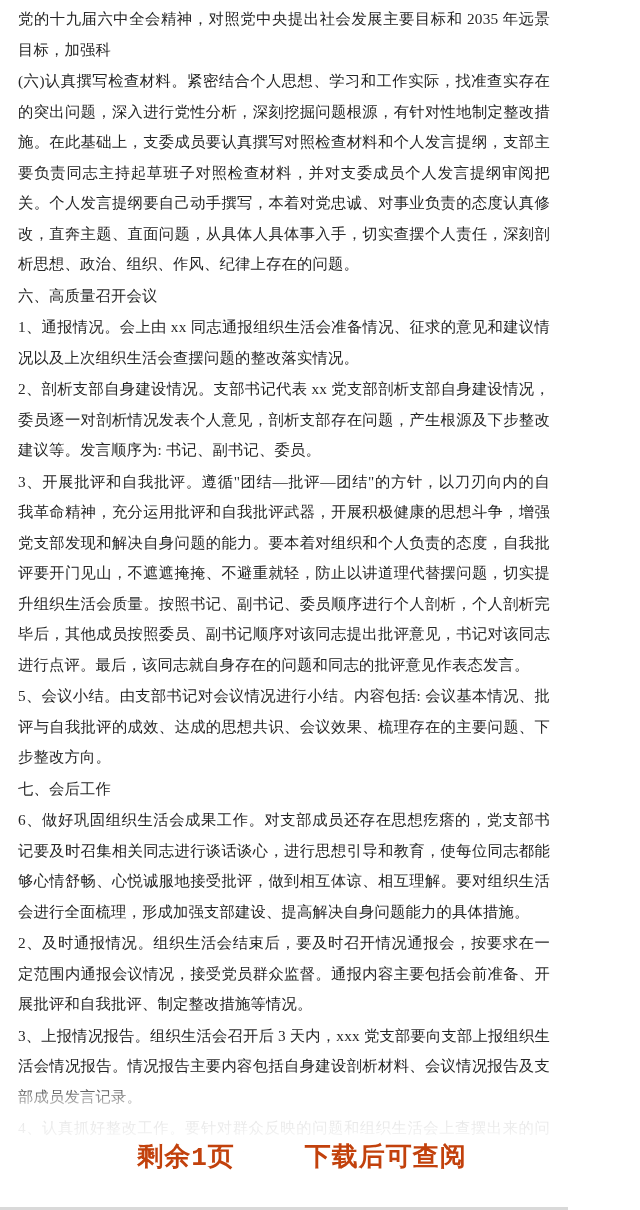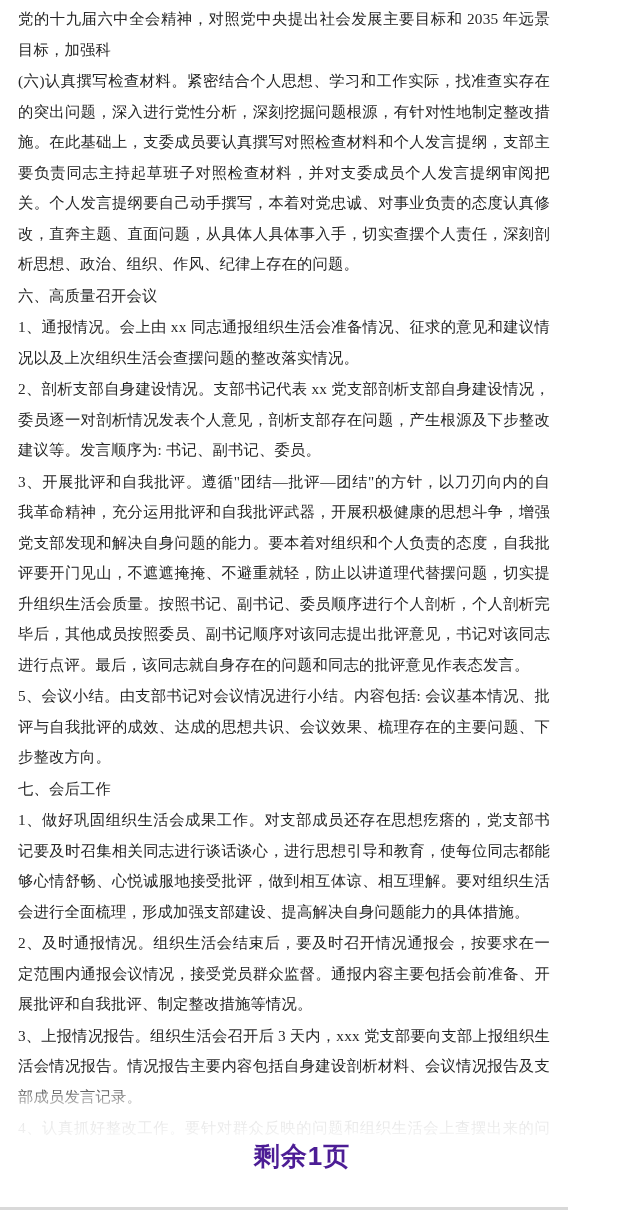--- a/index.html
+++ b/index.html
@@ -51,24 +51,24 @@
     position: absolute;
     left: 0;
     right: 0;
     bottom: 36px;
     display: flex;
     justify-content: center;
     align-items: center;
     gap: 34px;
   }
   .footer-text {
-    font-family: Liberation Sans, sans-serif;
+    font-family: Liberation Mono, monospace;
     font-size: 26px;
     font-weight: bold;
-    color: #4c1d95;
+    color: #c2410c;
     letter-spacing: 1px;
     margin-left: 36px;
   }
   .bottom-rule {
     position: absolute;
     left: 0;
     right: 0;
     bottom: 0;
     height: 3px;
     background: #d9d9d9;
@@ -81,27 +81,28 @@
 
   <div class="doc-body">
     <p class="para first">党的十九届六中全会精神，对照党中央提出社会发展主要目标和 2035 年远景目标，加强科</p>
     <p class="para">(六)认真撰写检查材料。紧密结合个人思想、学习和工作实际，找准查实存在的突出问题，深入进行党性分析，深刻挖掘问题根源，有针对性地制定整改措施。在此基础上，支委成员要认真撰写对照检查材料和个人发言提纲，支部主要负责同志主持起草班子对照检查材料，并对支委成员个人发言提纲审阅把关。个人发言提纲要自己动手撰写，本着对党忠诚、对事业负责的态度认真修改，直奔主题、直面问题，从具体人具体事入手，切实查摆个人责任，深刻剖析思想、政治、组织、作风、纪律上存在的问题。</p>
     <p class="para">六、高质量召开会议</p>
     <p class="para">1、通报情况。会上由 xx 同志通报组织生活会准备情况、征求的意见和建议情况以及上次组织生活会查摆问题的整改落实情况。</p>
     <p class="para">2、剖析支部自身建设情况。支部书记代表 xx 党支部剖析支部自身建设情况，委员逐一对剖析情况发表个人意见，剖析支部存在问题，产生根源及下步整改建议等。发言顺序为: 书记、副书记、委员。</p>
     <p class="para">3、开展批评和自我批评。遵循"团结—批评—团结"的方针，以刀刃向内的自我革命精神，充分运用批评和自我批评武器，开展积极健康的思想斗争，增强党支部发现和解决自身问题的能力。要本着对组织和个人负责的态度，自我批评要开门见山，不遮遮掩掩、不避重就轻，防止以讲道理代替摆问题，切实提升组织生活会质量。按照书记、副书记、委员顺序进行个人剖析，个人剖析完毕后，其他成员按照委员、副书记顺序对该同志提出批评意见，书记对该同志进行点评。最后，该同志就自身存在的问题和同志的批评意见作表态发言。</p>
     <p class="para">5、会议小结。由支部书记对会议情况进行小结。内容包括: 会议基本情况、批评与自我批评的成效、达成的思想共识、会议效果、梳理存在的主要问题、下步整改方向。</p>
     <p class="para">七、会后工作</p>
-    <p class="para">1、做好巩固组织生活会成果工作。对支部成员还存在思想疙瘩的，党支部书记要及时召集相关同志进行谈话谈心，进行思想引导和教育，使每位同志都能够心情舒畅、心悦诚服地接受批评，做到相互体谅、相互理解。要对组织生活会进行全面梳理，形成加强支部建设、提高解决自身问题能力的具体措施。</p>
+    <p class="para">6、做好巩固组织生活会成果工作。对支部成员还存在思想疙瘩的，党支部书记要及时召集相关同志进行谈话谈心，进行思想引导和教育，使每位同志都能够心情舒畅、心悦诚服地接受批评，做到相互体谅、相互理解。要对组织生活会进行全面梳理，形成加强支部建设、提高解决自身问题能力的具体措施。</p>
     <p class="para">2、及时通报情况。组织生活会结束后，要及时召开情况通报会，按要求在一定范围内通报会议情况，接受党员群众监督。通报内容主要包括会前准备、开展批评和自我批评、制定整改措施等情况。</p>
     <p class="para">3、上报情况报告。组织生活会召开后 3 天内，xxx 党支部要向支部上报组织生活会情况报告。情况报告主要内容包括自身建设剖析材料、会议情况报告及支部成员发言记录。</p>
     <p class="para">4、认真抓好整改工作。要针对群众反映的问题和组织生活会上查摆出来的问题，制定整改任务书、时间表，实行一把手负责制，扎实整改落实，并在一定范围内进行公示。</p>
 
   </div>
 
   <div class="footer-overlay"></div>
 
   <div class="footer-bar">
     <span class="footer-text">剩余1页</span>
+    <span class="footer-text">下载后可查阅</span>
   </div>
 
   <div class="bottom-rule"></div>
 </div>
 
 </body></html>

